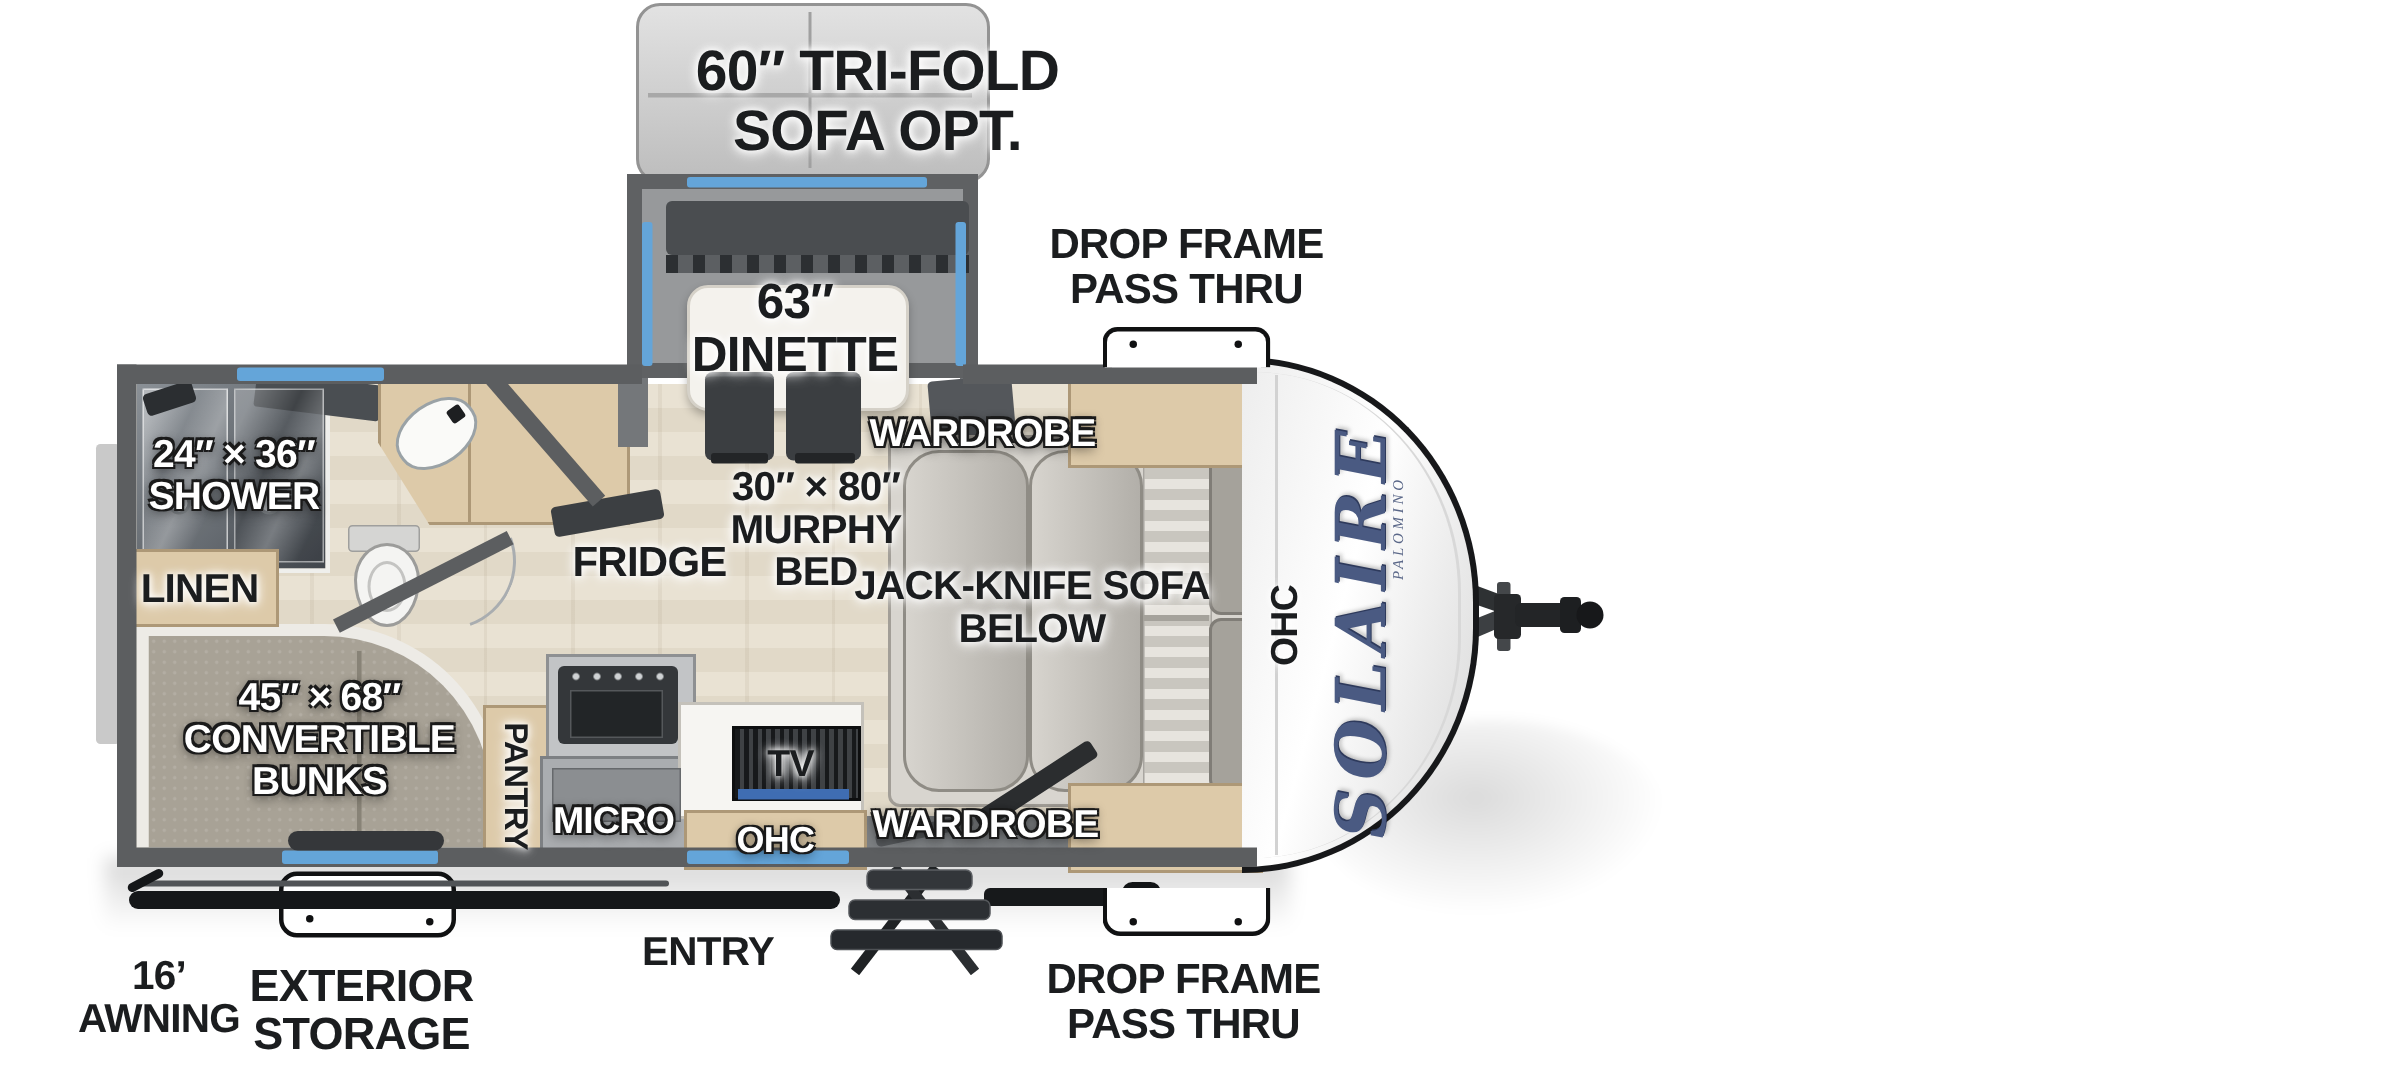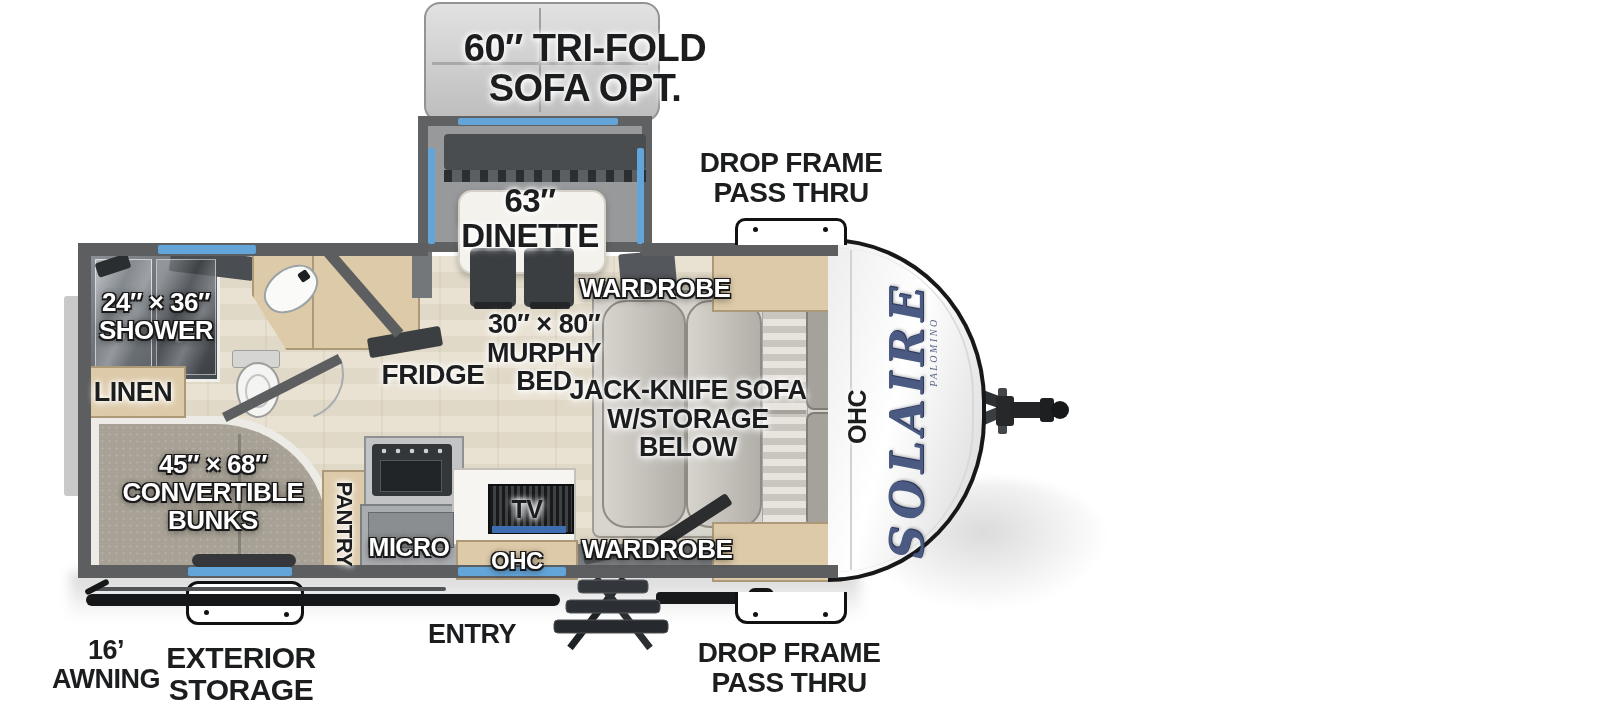--- a/index.html
+++ b/index.html
@@ -139,21 +139,20 @@
   <div class="lW" style="left:655px;top:274px;font-size:26px;">
     <span>WARDROBE</span>
   </div>
   <div class="lD" style="left:544px;top:310px;font-size:27px;">
     <span>30″ × 80″</span>
     <span>MURPHY</span>
     <span>BED</span>
   </div>
   <div class="lD" style="left:688px;top:376px;font-size:27px;">
     <span>JACK-KNIFE SOFA</span>
-    <span>W/STORAGE</span>
     <span>BELOW</span>
   </div>
   <div class="lW" style="left:657px;top:535px;font-size:26px;">
     <span>WARDROBE</span>
   </div>
 
   <div class="abs" style="left:566px;top:544px;width:150px;height:32px;background:#7c7f82;z-index:6;"></div>
   <div class="abs" style="left:652px;top:542px;width:92px;height:13px;background:#2b2d2f;border-radius:3px;
               transform:rotate(-33deg);transform-origin:left center;z-index:7;"></div>
   <div class="abs" style="left:584px;top:556px;width:66px;height:9px;background:#55585b;border-radius:3px;

